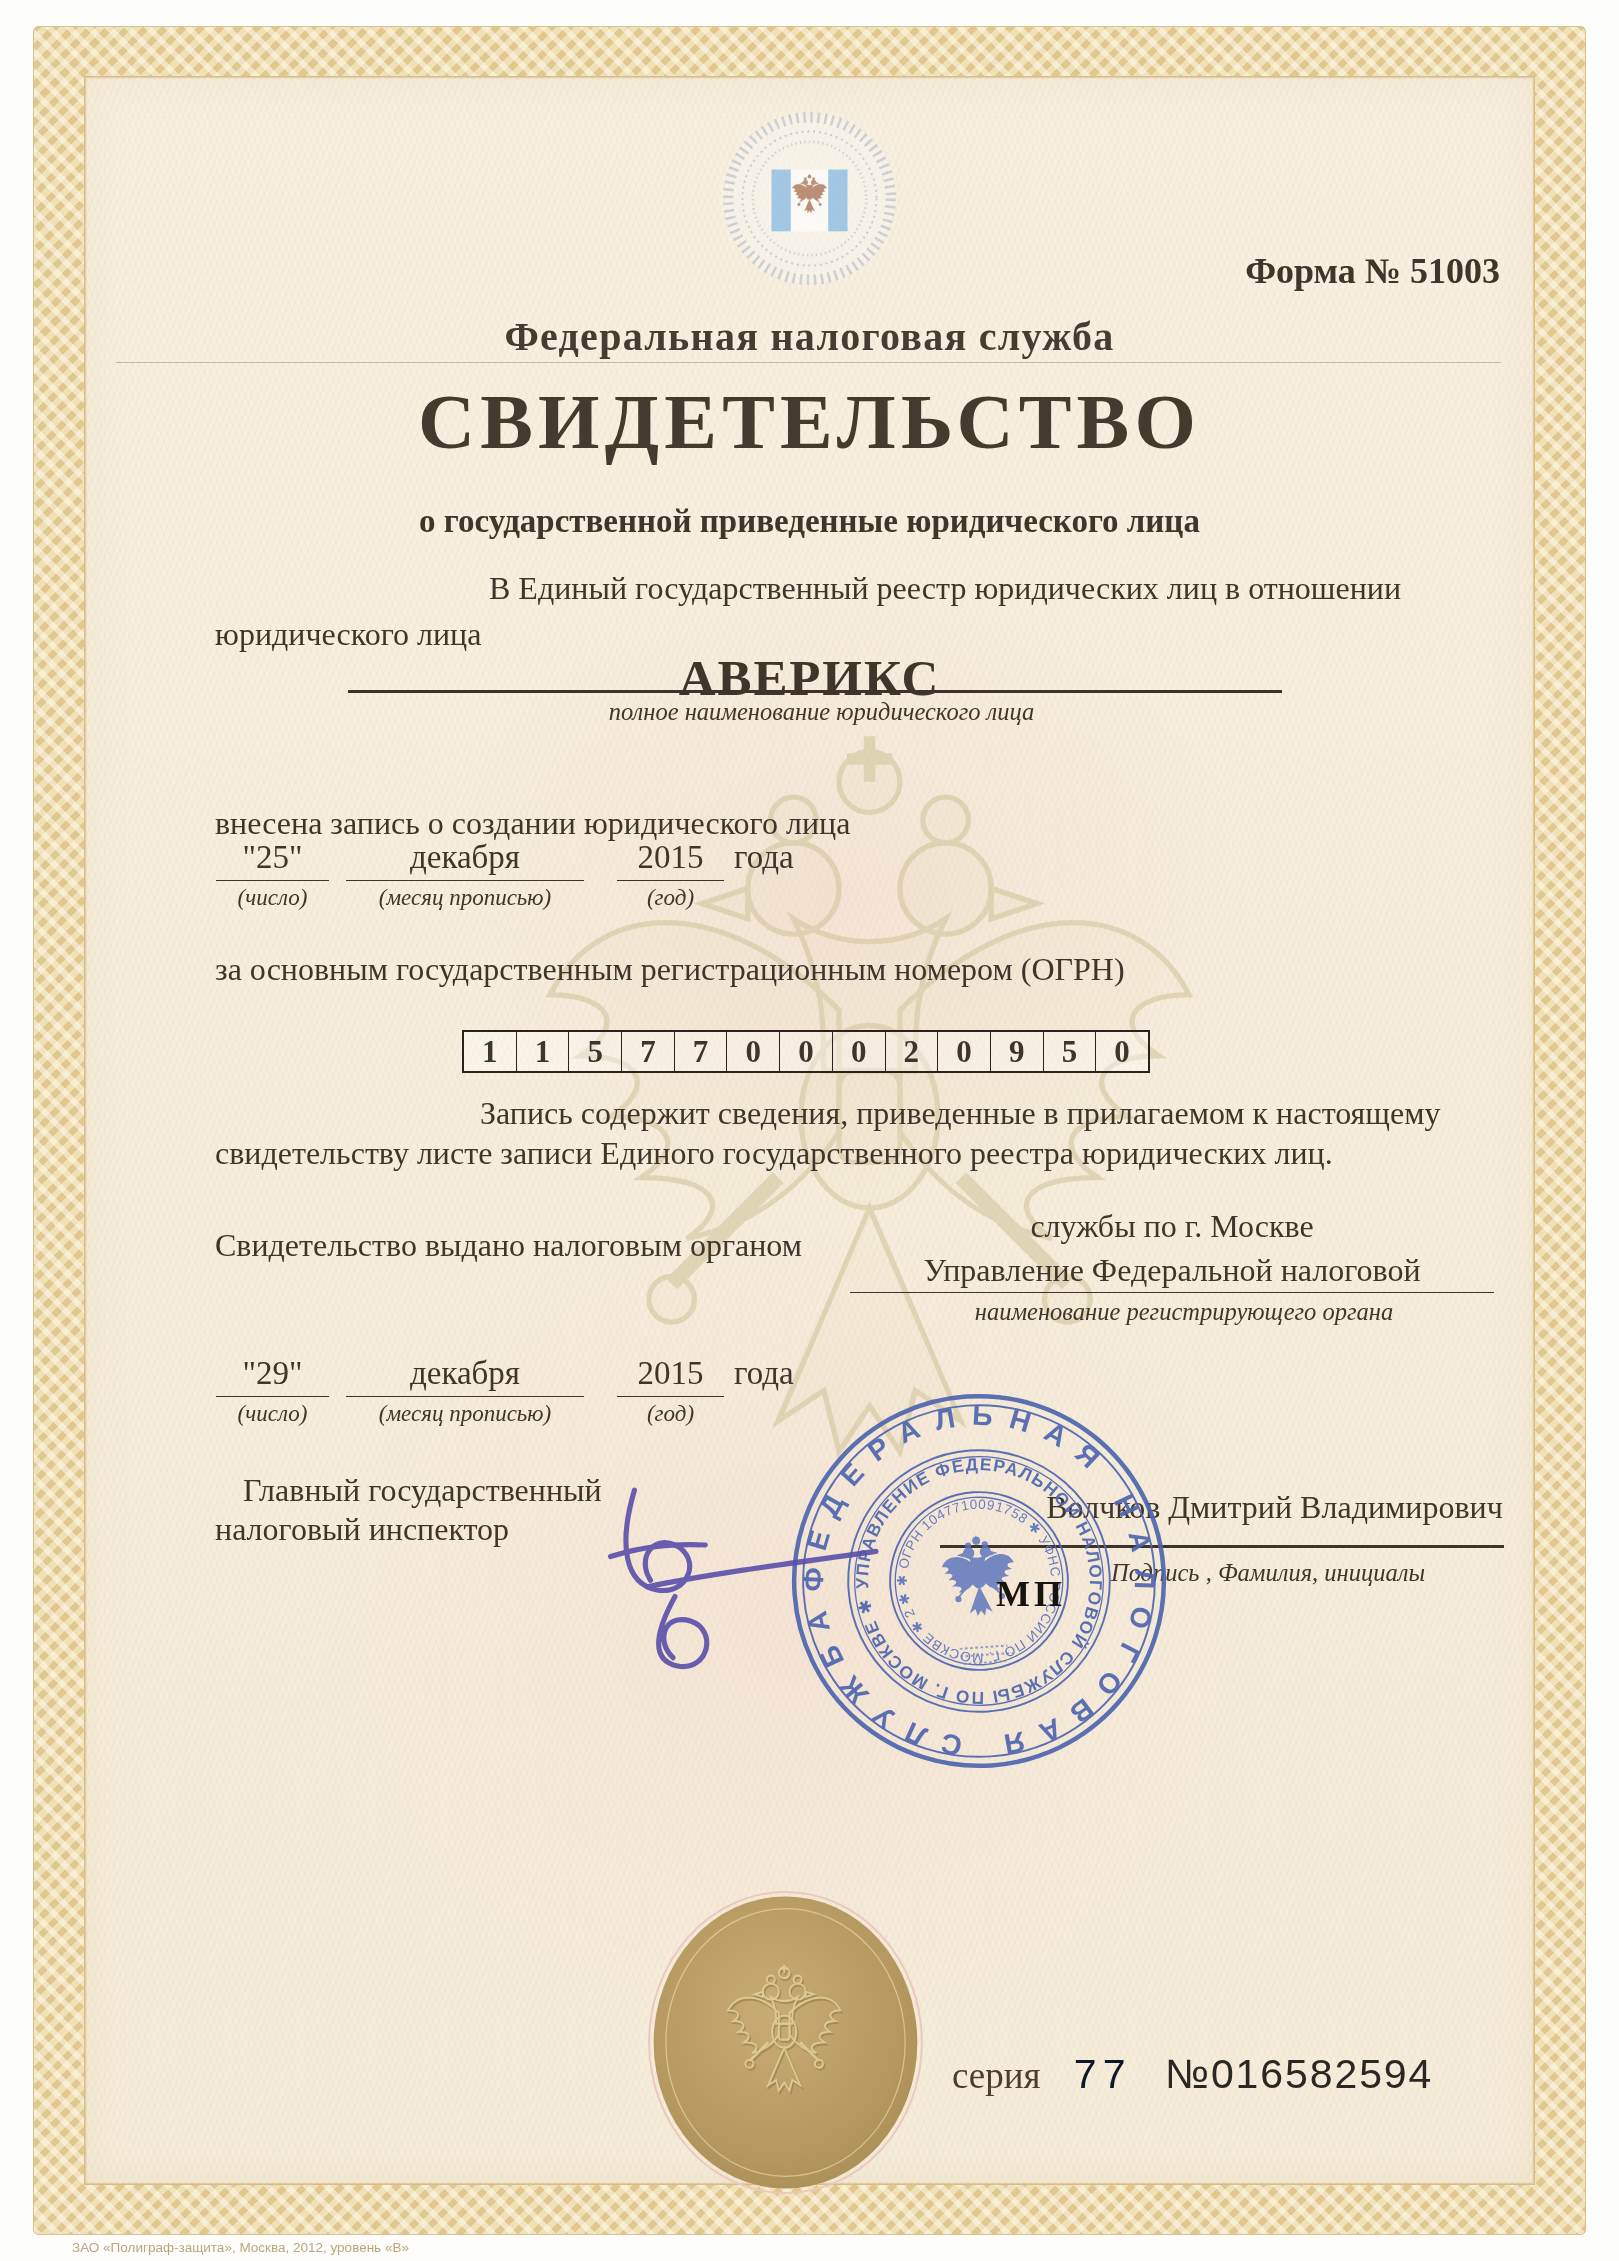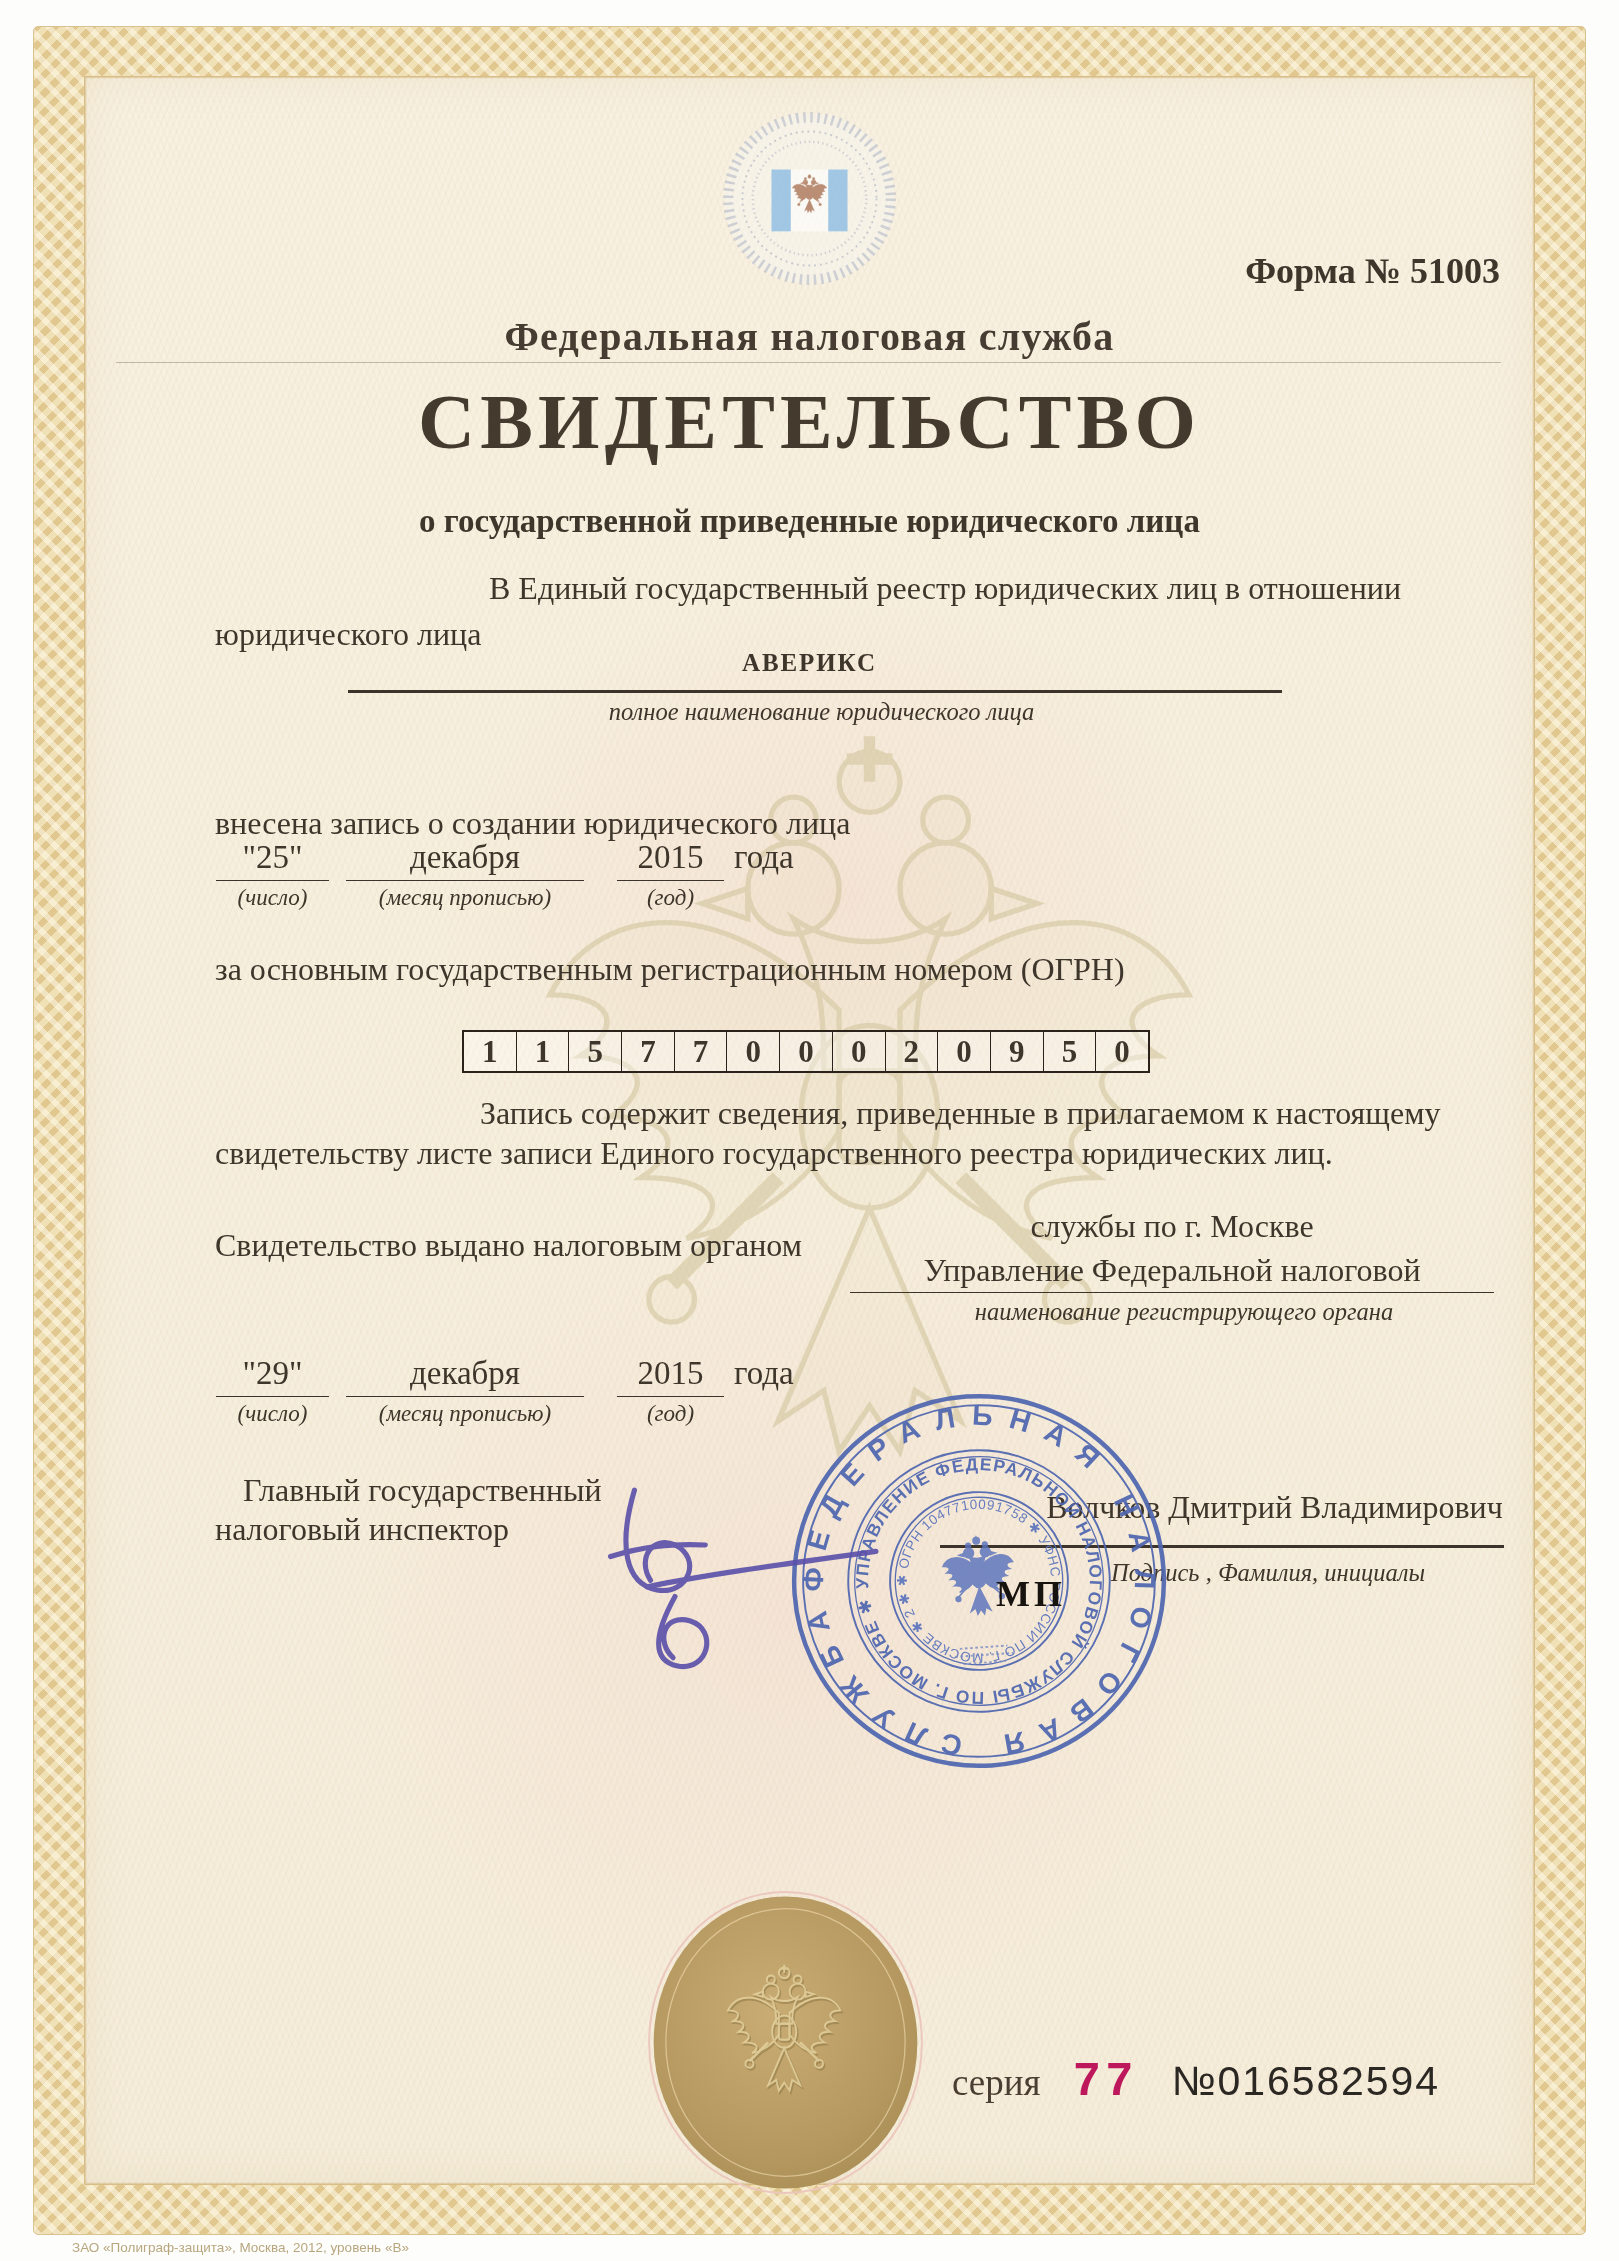--- a/index.html
+++ b/index.html
@@ -59,21 +59,21 @@
     position:absolute;left:850px;top:1204px;width:644px;text-align:center;
     font-size:32px;line-height:44px;border-bottom:1.9px solid #3c342a;z-index:10;
   }
   .auth-cap{position:absolute;left:850px;top:1298px;width:644px;text-align:center;z-index:10;}
   .name-block{position:absolute;left:1030px;top:1489px;width:489px;text-align:center;font-size:32px;z-index:10;}
   .sig-cap{position:absolute;left:992px;top:1559px;width:528px;text-align:center;z-index:10;}
   .mp{position:absolute;left:996px;top:1573px;font-size:36px;font-weight:bold;color:#17130f;z-index:30;letter-spacing:3.9px;}
   
   .series{position:absolute;left:952px;top:2051px;display:flex;align-items:baseline;gap:33px;z-index:10;}
   .series .w{font-size:37px;color:#4a3e33;}
-  .series .r{font-family:"Liberation Sans","DejaVu Sans",sans-serif;font-size:47px;letter-spacing:6.4px;color:#be185d;font-weight:bold;}
+  .series .r{font-family:"Liberation Sans","DejaVu Sans",sans-serif;font-size:41px;letter-spacing:6.4px;color:#0f172a;}
   .series .n{font-family:"Liberation Sans","DejaVu Sans",sans-serif;font-size:41px;letter-spacing:1.9px;color:#2b2723;}
   .footer-note{
     position:absolute;left:72px;top:2240px;font-family:"Liberation Sans","DejaVu Sans",sans-serif;
     font-size:13.5px;color:rgba(172,150,104,.85);z-index:10;
   }
   
   .wm{position:absolute;left:483px;top:721px;z-index:2;opacity:.5;}
   .emblem{position:absolute;left:716px;top:105px;z-index:6;opacity:.85;}
   .stamp{position:absolute;left:789px;top:1391px;z-index:18;opacity:.92;transform:rotate(-4deg);}
   .signature{position:absolute;left:599px;top:1461px;z-index:22;}
@@ -128,21 +128,21 @@
 
   <div class="txt b" style="top:250px;right:119px;font-size:36px;">Форма  № 51003</div>
   <div class="txt center b" style="top:313px;font-size:40px;letter-spacing:1.3px;color:#473c31;">Федеральная налоговая служба</div>
   <div class="rule" style="left:116px;top:362px;width:1385px;height:1.3px;"></div>
   <div class="txt center b" style="top:377px;font-size:79px;letter-spacing:5.2px;color:#453a2e;">СВИДЕТЕЛЬСТВО</div>
   <div class="txt center b" style="top:503px;font-size:33px;">о государственной приведенные юридического лица</div>
 
   <div class="txt body-size" style="left:489px;top:570px;">В Единый государственный реестр юридических лиц в отношении</div>
   <div class="txt body-size" style="left:215px;top:616px;">юридического лица</div>
 
-  <div class="txt center b" style="top:649px;font-size:25px;letter-spacing:1.9px;">АВЕРИКС</div>
+  <div class="txt center b" style="top:649px;font-size:51px;letter-spacing:1.9px;">АВЕРИКС</div>
   <div class="dline" style="left:348px;top:690px;width:934px;height:2.6px;"></div>
   <div class="txt center cap" style="top:698px;">полное наименование юридического лица</div>
 
   <div class="txt body-size" style="left:215px;top:773px;margin-top:32px;">внесена запись о создании юридического лица</div>
 
   <div class="date-row" style="top:839px;">
     <div class="du" style="left:216px;width:113px;">
       <div class="du-v">"25"</div>
       <div class="du-l">(число)</div>
     </div>

